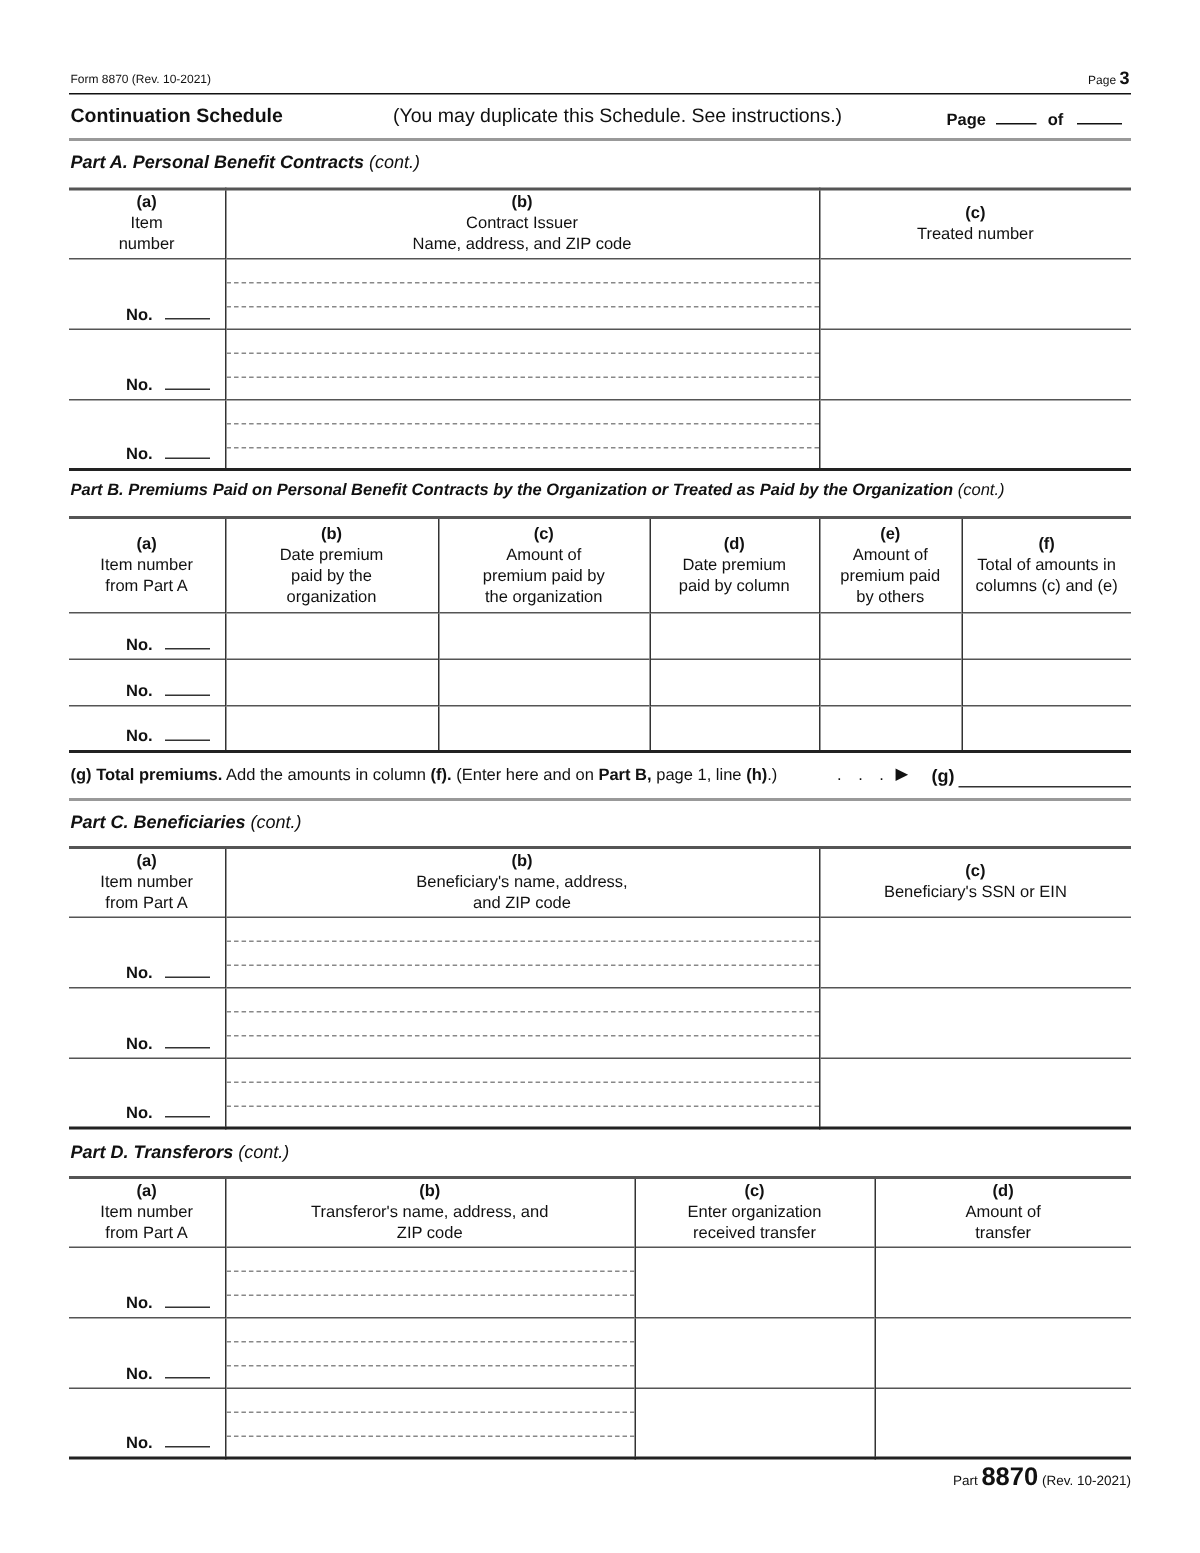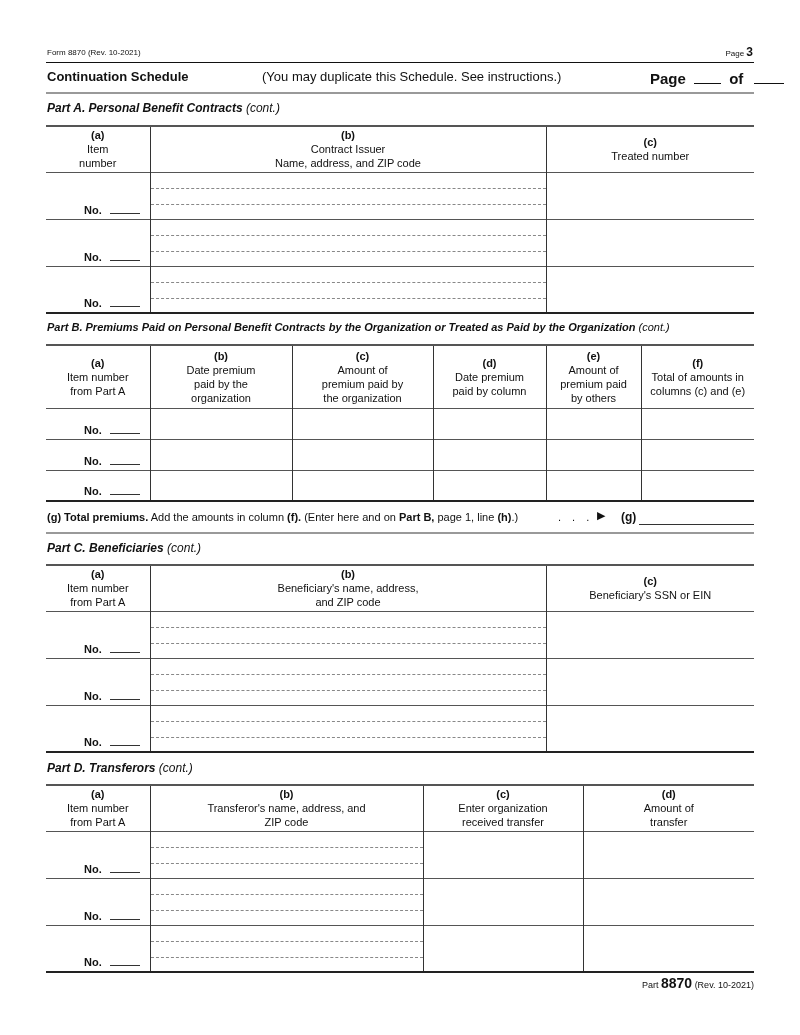--- a/index.html
+++ b/index.html
@@ -27,21 +27,21 @@
 
 <div class="abs hdr-small" style="left:47px;top:48px;">Form 8870 (Rev. 10-2021)</div>
 <div class="abs" style="right:47px;top:45px;font-size:8px;">
   <span>Page</span>
   <span class="bold" style="font-size:12px;">3</span>
 </div>
 <div class="rule" style="top:62px;border-top:1.5px solid #111;"></div>
 
 <div class="abs bold" style="left:47px;top:69px;font-size:13px;">Continuation Schedule</div>
 <div class="abs" style="left:262px;top:69px;font-size:13px;">(You may duplicate this Schedule. See instructions.)</div>
-<div class="abs bold" style="left:631px;top:70px;font-size:15px;margin-left:19px;">
+<div class="abs bold" style="left:631px;top:70px;font-size:11px;">
   <span>Page</span>
   <span style="display:inline-block;width:27px;border-bottom:1px solid #111;height:12px;margin:0 4px;"></span>
   <span>of</span>
   <span style="display:inline-block;width:30px;border-bottom:1px solid #111;height:12px;margin-left:6px;"></span>
 </div>
 <div class="rule" style="top:92px;border-top:2px solid #999;"></div>
 
 <div class="section-title" style="top:101px;"><b>Part A. Personal Benefit Contracts</b><span> (cont.)</span></div>
 <table class="grid" style="top:125px;">
   <colgroup>
@@ -249,15 +249,15 @@
           <div class="dotline" style="top:31px"></div>
         </td>
       <td></td>
       <td></td>
     </tr>
   </tbody>
 </table>
 
 <div class="abs" style="right:46px;top:975px;font-size:9px;">
   <span>Part</span>
-  <span class="bold" style="font-size:14px;">8870</span>
+  <span class="bold" style="font-size:17px;">8870</span>
   <span>(Rev. 10-2021)</span>
 </div>
 
 </body></html>

